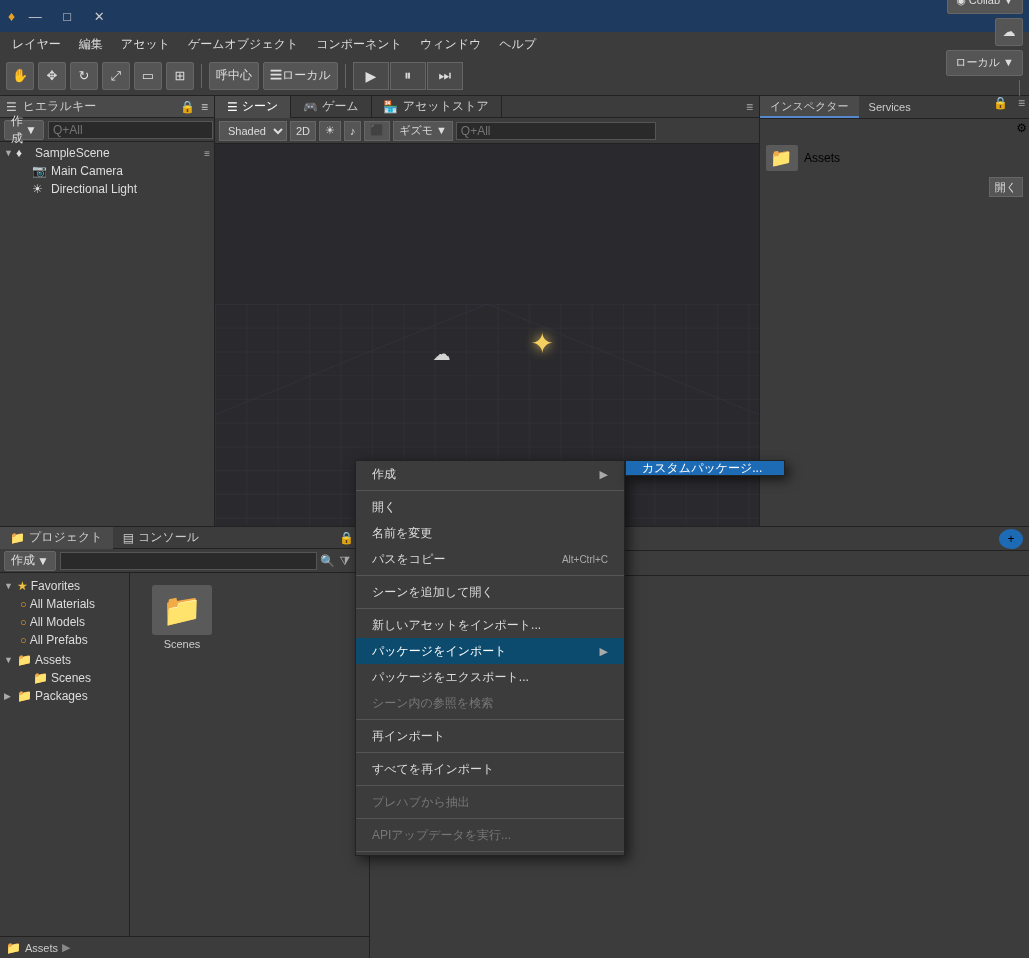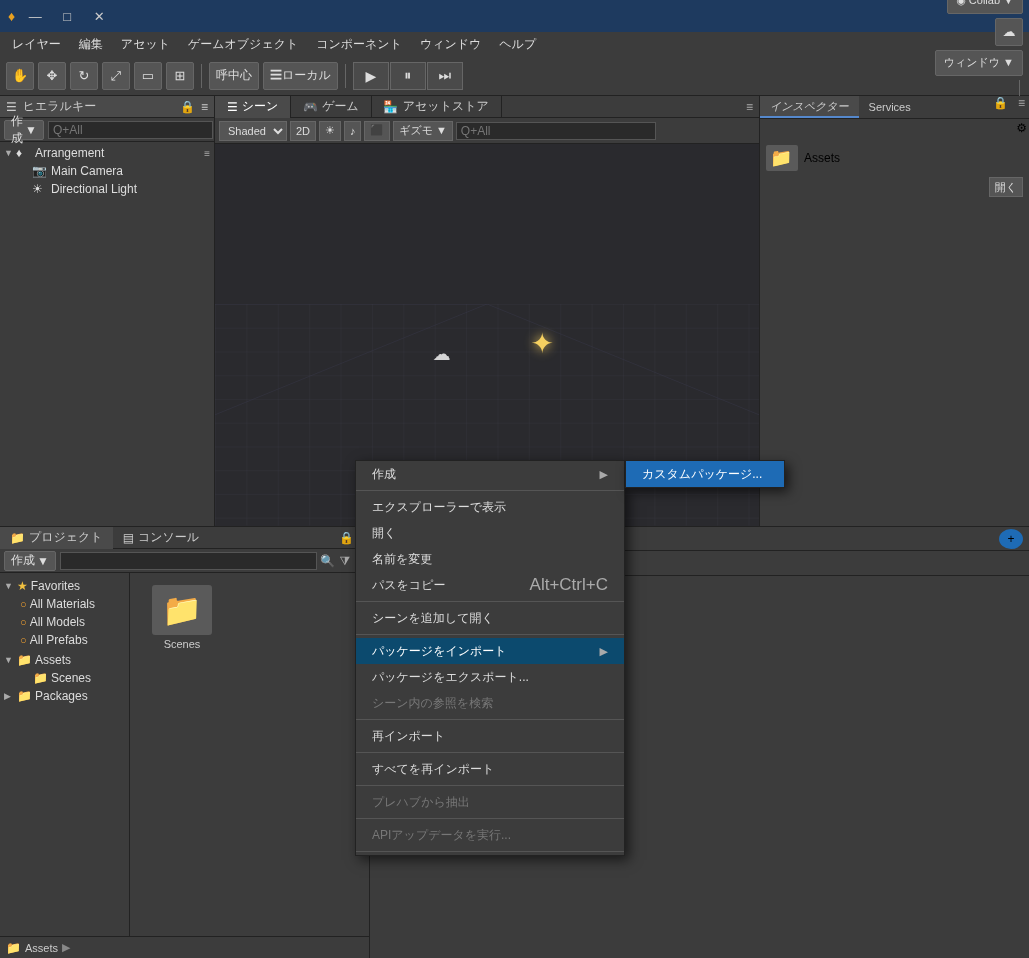--- a/index.html
+++ b/index.html
@@ -270,21 +270,21 @@
     }
     .inspector-tab {
       padding: 3px 10px;
       font-size: 11px;
       color: #ccc;
       cursor: pointer;
       height: 22px;
       display: flex;
       align-items: center;
     }
-    .inspector-tab.active { background: #4a4a4a; border-bottom: 2px solid #5588cc; font-style: italic; }
+    .inspector-tab.active { background: #4a4a4a; border-bottom: 2px solid #5588cc; }
     .inspector-content { flex: 1; padding: 6px; }
     .assets-row { display: flex; align-items: center; gap: 6px; padding: 2px 0; }
     .assets-folder { width: 32px; height: 26px; background: #5a5a5a; border-radius: 2px; display: flex; align-items: center; justify-content: center; font-size: 18px; }
     .inspector-toolbar { display: flex; justify-content: flex-end; padding: 2px; gap: 2px; }
     .insp-btn { background: #555; border: 1px solid #666; color: #ddd; height: 20px; padding: 0 5px; font-size: 11px; cursor: pointer; }
 
     
     .lower-area {
       flex: 1;
       display: flex;
@@ -414,35 +414,35 @@
       color: #ddd;
       font-size: 12px;
       cursor: pointer;
       justify-content: space-between;
       gap: 20px;
     }
     .ctx-item.highlighted { background: #0c4a6e; color: #fff; }
     .ctx-item.disabled { color: #777; cursor: default; }
     .ctx-separator { height: 1px; background: #555; margin: 3px 0; }
     .ctx-arrow { color: #aaa; font-size: 11px; }
-    .ctx-shortcut { color: #aaa; font-size: 17px; margin-left: auto; }
+    .ctx-shortcut { color: #aaa; font-size: 10px; margin-left: auto; }
 
     
     .submenu {
       position: absolute;
       top: 460px;
       left: 625px;
       background: #3c3c3c;
       border: 1px solid #222;
       box-shadow: 4px 4px 12px rgba(0,0,0,0.6);
       min-width: 160px;
       z-index: 201;
     }
     .submenu-item {
-      height: 26px;
+      height: 14px;
       display: flex;
       align-items: center;
       padding: 0 16px;
       color: #ddd;
       font-size: 12px;
       cursor: pointer;
     }
     .submenu-item.highlighted { background: #1e6bb5; color: #fff; }
 
     
@@ -486,21 +486,21 @@
   </div>
   <div class="toolbar-separator"></div>
   <div class="toolbar-play-group">
     <div class="play-btn">▶</div>
     <div class="play-btn">⏸</div>
     <div class="play-btn">⏭</div>
   </div>
   <div class="toolbar-right">
     <div class="dropdown-btn">◉ Collab ▼</div>
     <div class="toolbar-icon-btn">☁</div>
-    <div class="dropdown-btn">ウィンドウ ▼</div>
+    <div class="dropdown-btn">ローカル ▼</div>
     <div class="toolbar-separator"></div>
     <div class="dropdown-btn">レイヤー ▼</div>
     <div class="dropdown-btn">Layout ▼</div>
   </div>
 </div>
 
 <div class="main-layout">
 
   <div class="upper-area">
 
@@ -515,21 +515,21 @@
         <div class="create-btn">
           <span>作成</span>
           <span>▼</span>
         </div>
         <input class="search-box" placeholder="Q+All" style="">
       </div>
       <div class="hierarchy-tree">
         <div class="tree-item">
           <span class="tree-expand">▼</span>
           <span class="tree-icon">♦</span>
-          <span>Arrangement</span>
+          <span>SampleScene</span>
           <span style="margin-left:auto;font-size:10px;color:#aaa;">≡</span>
         </div>
         <div class="tree-item tree-child">
           <span class="tree-expand"></span>
           <span class="tree-icon">📷</span>
           <span>Main Camera</span>
         </div>
         <div class="tree-item tree-child">
           <span class="tree-expand"></span>
           <span class="tree-icon">☀</span>
@@ -705,37 +705,37 @@
 </div>
 
 <div class="context-menu-overlay">
   <div class="context-menu">
     <div class="ctx-item">
       <span>作成</span>
       <span class="ctx-arrow">▶</span>
     </div>
     <div class="ctx-separator"></div>
     <div class="ctx-item">
-      <span>エクスプローラーで表示</span>
-    </div>
-    <div class="ctx-item">
       <span>開く</span>
     </div>
     <div class="ctx-item">
       <span>名前を変更</span>
     </div>
     <div class="ctx-item">
       <span>パスをコピー</span>
       <span class="ctx-shortcut">Alt+Ctrl+C</span>
     </div>
     <div class="ctx-separator"></div>
     <div class="ctx-item">
       <span>シーンを追加して開く</span>
     </div>
     <div class="ctx-separator"></div>
+    <div class="ctx-item">
+      <span>新しいアセットをインポート...</span>
+    </div>
     <div class="ctx-item highlighted">
       <span>パッケージをインポート</span>
       <span class="ctx-arrow">▶</span>
     </div>
     <div class="ctx-item">
       <span>パッケージをエクスポート...</span>
     </div>
     <div class="ctx-item disabled">
       <span>シーン内の参照を検索</span>
     </div>

